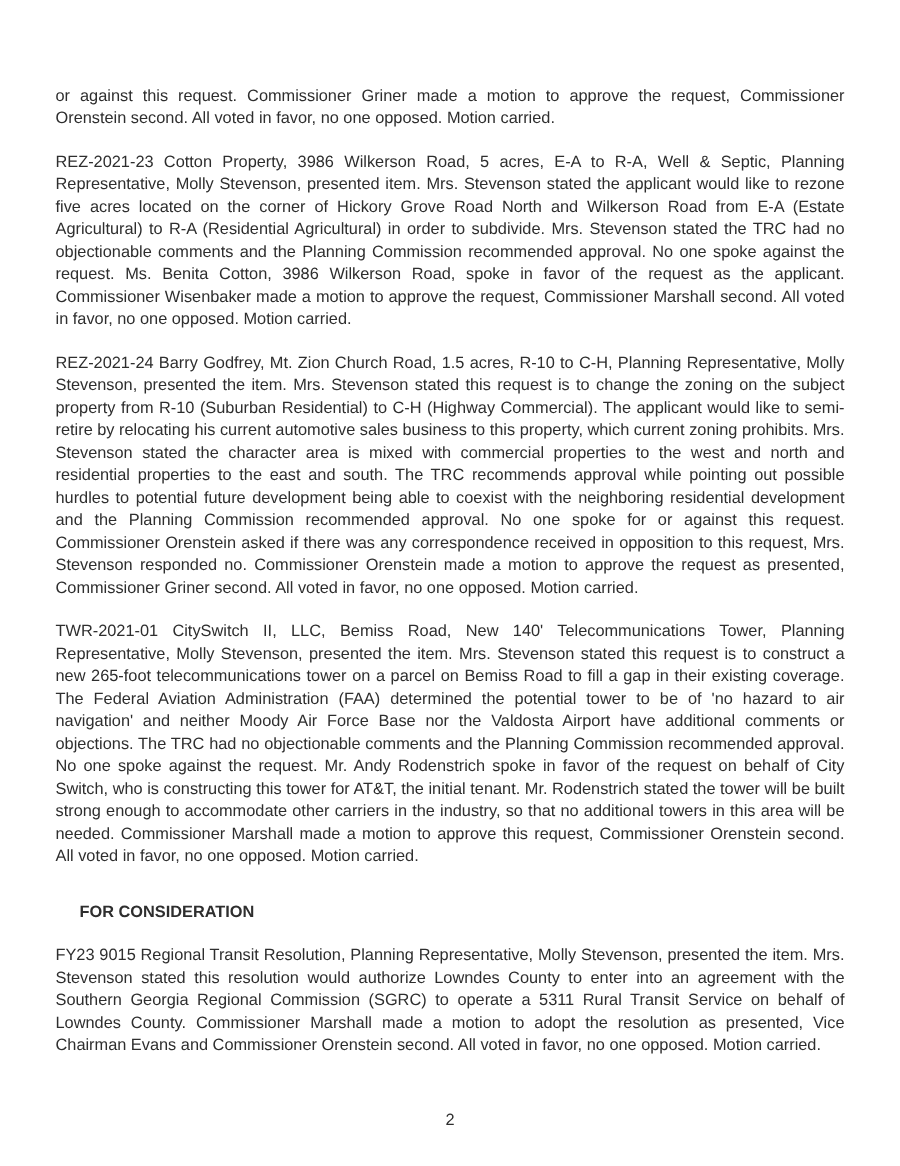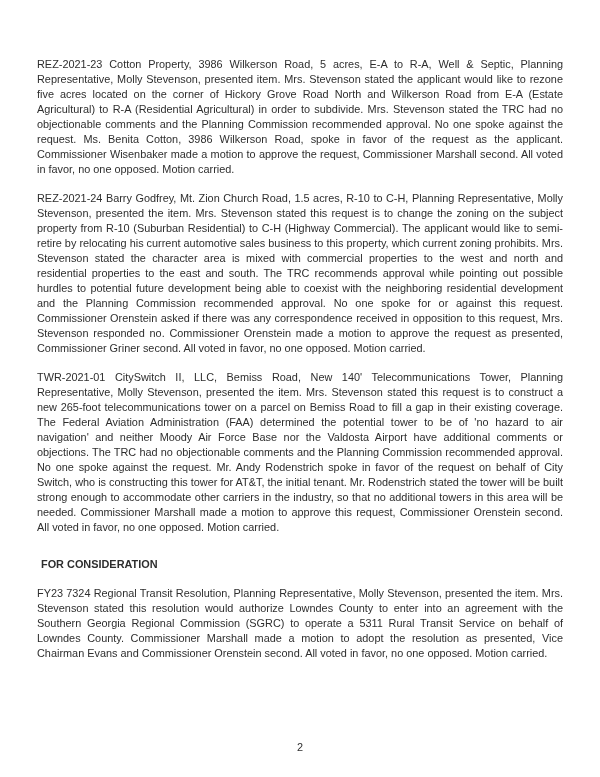--- a/index.html
+++ b/index.html
@@ -22,56 +22,59 @@
     text-align: justify;
     margin: 0 0 14px 0;
   }
   .lead {
     font-weight: 400;
   }
   .section-heading {
     font-size: 10.9px;
     line-height: 15px;
     font-weight: 700;
-    margin: 22px 0 14px 4px;
+    margin: 22px 0 14px 16px;
     text-align: left;
   }
   .page-number {
     position: absolute;
     left: 0;
     right: 0;
     bottom: 22px;
     text-align: center;
     font-size: 10.9px;
     line-height: 15px;
   }
 </style>
 </head>
 <body>
 
 <div class="document-page">
 
+  <p class="para">
+    <span>or against this request. Commissioner Griner made a motion to approve the request, Commissioner Orenstein second. All voted in favor, no one opposed. Motion carried.</span>
+  </p>
 
   <p class="para">
     <span class="lead">REZ-2021-23 Cotton Property, 3986 Wilkerson Road, 5 acres, E-A to R-A, Well &amp; Septic,</span>
     <span>Planning Representative, Molly Stevenson, presented item. Mrs. Stevenson stated the applicant would like to rezone five acres located on the corner of Hickory Grove Road North and Wilkerson Road from E-A (Estate Agricultural) to R-A (Residential Agricultural) in order to subdivide. Mrs. Stevenson stated the TRC had no objectionable comments and the Planning Commission recommended approval. No one spoke against the request. Ms. Benita Cotton, 3986 Wilkerson Road, spoke in favor of the request as the applicant. Commissioner Wisenbaker made a motion to approve the request, Commissioner Marshall second. All voted in favor, no one opposed. Motion carried.</span>
   </p>
 
   <p class="para">
     <span class="lead">REZ-2021-24 Barry Godfrey, Mt. Zion Church Road, 1.5 acres, R-10 to C-H,</span>
     <span>Planning Representative, Molly Stevenson, presented the item. Mrs. Stevenson stated this request is to change the zoning on the subject property from R-10 (Suburban Residential) to C-H (Highway Commercial). The applicant would like to semi-retire by relocating his current automotive sales business to this property, which current zoning prohibits. Mrs. Stevenson stated the character area is mixed with commercial properties to the west and north and residential properties to the east and south. The TRC recommends approval while pointing out possible hurdles to potential future development being able to coexist with the neighboring residential development and the Planning Commission recommended approval. No one spoke for or against this request. Commissioner Orenstein asked if there was any correspondence received in opposition to this request, Mrs. Stevenson responded no. Commissioner Orenstein made a motion to approve the request as presented, Commissioner Griner second. All voted in favor, no one opposed. Motion carried.</span>
   </p>
 
   <p class="para">
     <span class="lead">TWR-2021-01 CitySwitch II, LLC, Bemiss Road, New 140' Telecommunications Tower,</span>
     <span>Planning Representative, Molly Stevenson, presented the item. Mrs. Stevenson stated this request is to construct a new 265-foot telecommunications tower on a parcel on Bemiss Road to fill a gap in their existing coverage. The Federal Aviation Administration (FAA) determined the potential tower to be of 'no hazard to air navigation' and neither Moody Air Force Base nor the Valdosta Airport have additional comments or objections. The TRC had no objectionable comments and the Planning Commission recommended approval. No one spoke against the request. Mr. Andy Rodenstrich spoke in favor of the request on behalf of City Switch, who is constructing this tower for AT&amp;T, the initial tenant. Mr. Rodenstrich stated the tower will be built strong enough to accommodate other carriers in the industry, so that no additional towers in this area will be needed. Commissioner Marshall made a motion to approve this request, Commissioner Orenstein second. All voted in favor, no one opposed. Motion carried.</span>
   </p>
 
   <h2 class="section-heading">FOR CONSIDERATION</h2>
 
   <p class="para">
-    <span class="lead">FY23 7324 Regional Transit Resolution,</span>
+    <span class="lead">FY23 9015 Regional Transit Resolution,</span>
     <span>Planning Representative, Molly Stevenson, presented the item. Mrs. Stevenson stated this resolution would authorize Lowndes County to enter into an agreement with the Southern Georgia Regional Commission (SGRC) to operate a 5311 Rural Transit Service on behalf of Lowndes County. Commissioner Marshall made a motion to adopt the resolution as presented, Vice Chairman Evans and Commissioner Orenstein second. All voted in favor, no one opposed. Motion carried.</span>
   </p>
 
 </div>
 
 <div class="page-number">2</div>
 
 </body></html>

